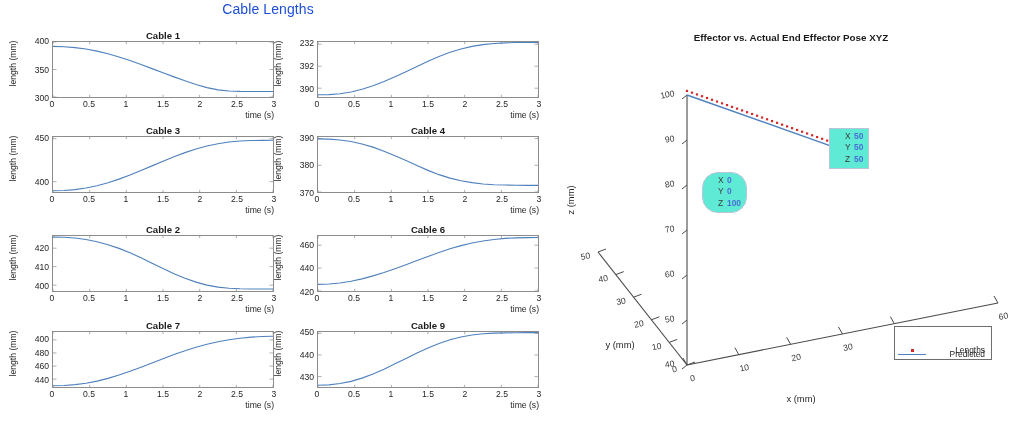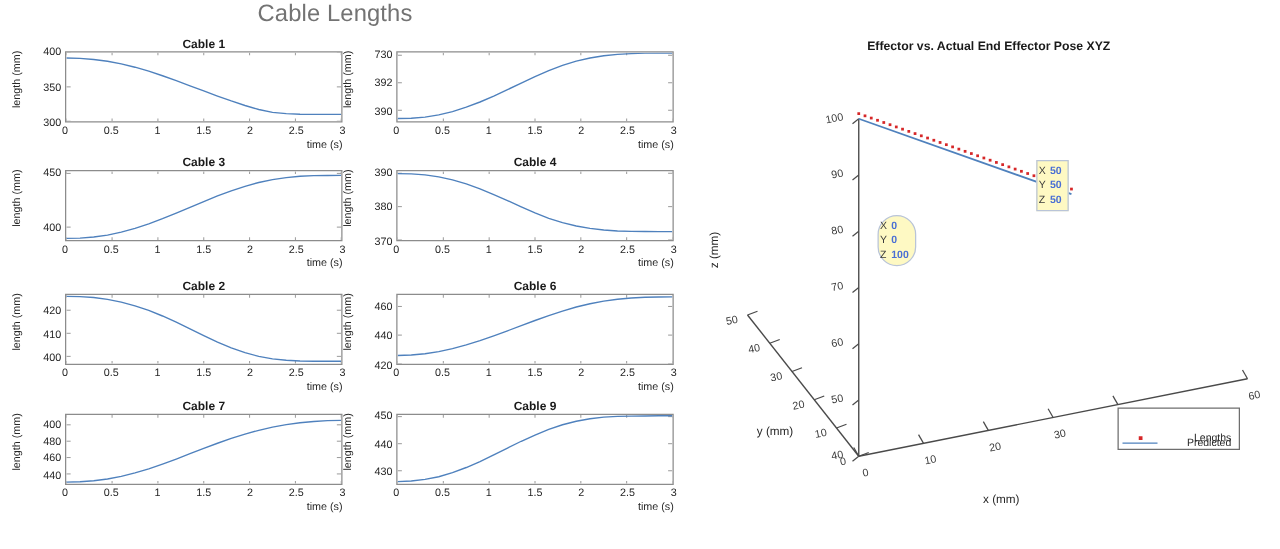--- a/index.html
+++ b/index.html
@@ -7,21 +7,21 @@
     width:1024px;height:439px;background:#ffffff;overflow:hidden;
     font-family:"Liberation Sans","DejaVu Sans",sans-serif;
     color:#262626;position:relative;
   }
   .figure{position:absolute;inset:0;}
 
   
   #cable-panel{position:absolute;left:0;top:0;width:556px;height:439px;}
   #cable-suptitle{
     position:absolute;left:188px;top:1px;width:160px;text-align:center;
-    font-size:19px;color:#737373;letter-spacing:.1px;
+    font-size:14px;color:#1d4ed8;letter-spacing:.1px;
   }
   .subplot{position:absolute;}
   .sp-title{
     position:absolute;left:0;right:0;top:-11px;text-align:center;
     font-size:9.6px;font-weight:bold;color:#1a1a1a;white-space:nowrap;
   }
   .axes-box{
     position:absolute;left:0;top:0;right:0;bottom:0;
     border:1px solid #8c8c8c;background:#fff;box-sizing:border-box;
     overflow:hidden;
@@ -47,22 +47,22 @@
   #pose-panel{position:absolute;left:556px;top:0;width:468px;height:439px;}
   #pose-title{
     position:absolute;left:60px;top:32px;width:350px;text-align:center;
     font-size:9.8px;font-weight:bold;color:#1a1a1a;
   }
   #pose-svg{position:absolute;left:0;top:0;width:468px;height:439px;}
   .axis3d-tick{font-size:8.6px;fill:#3a3a3a;font-family:"Liberation Sans",sans-serif;}
   .axis3d-label{font-size:9.4px;fill:#262626;font-family:"Liberation Sans",sans-serif;}
 
   .datatip{
-    position:absolute;background:#fef9c3;border:1px solid #b9c4d8;
-    padding:2px 5px 3px 1px;font-size:8.4px;line-height:1.34;
+    position:absolute;background:#5eead4;border:1px solid #b9c4d8;
+    padding:2px 5px 3px 15px;font-size:8.4px;line-height:1.34;
     color:#2b2b2b;box-shadow:0 0 0 0 rgba(0,0,0,0);
   }
   .datatip .row{white-space:nowrap;}
   .datatip .k{display:inline-block;width:9px;color:#3a3a3a;}
   .datatip .v{color:#4a6fd4;font-weight:bold;}
 
   #pose-legend{
     position:absolute;left:338px;top:326px;width:98px;height:34px;
     border:1px solid #6e6e6e;background:#fff;box-sizing:border-box;
     font-size:8.4px;color:#262626;
@@ -144,21 +144,21 @@
               <line y1="83.99999999999977" y2="83.99999999999977" x1="98.4" x2="100" stroke="#8c8c8c" stroke-width="0.7" vector-effect="non-scaling-stroke"></line>
               <line y1="43.99999999999977" y2="43.99999999999977" x1="0" x2="1.6" stroke="#8c8c8c" stroke-width="0.7" vector-effect="non-scaling-stroke"></line>
               <line y1="43.99999999999977" y2="43.99999999999977" x1="98.4" x2="100" stroke="#8c8c8c" stroke-width="0.7" vector-effect="non-scaling-stroke"></line>
               <line y1="3.9999999999997704" y2="3.9999999999997704" x1="0" x2="1.6" stroke="#8c8c8c" stroke-width="0.7" vector-effect="non-scaling-stroke"></line>
               <line y1="3.9999999999997704" y2="3.9999999999997704" x1="98.4" x2="100" stroke="#8c8c8c" stroke-width="0.7" vector-effect="non-scaling-stroke"></line>
               <path d="M0.000,96.000 L5.000,95.600 L10.000,94.000 L15.000,90.800 L20.000,86.000 L25.000,79.600 L30.000,72.000 L35.000,63.400 L40.000,54.000 L45.000,44.400 L50.000,35.000 L55.000,26.400 L60.000,18.800 L65.000,12.600 L70.000,8.000 L75.000,4.800 L80.000,2.800 L85.000,1.600 L90.000,1.000 L95.000,0.800 L100.000,0.800" fill="none" stroke="#4f81bd" stroke-width="1.1" vector-effect="non-scaling-stroke"></path>
             </svg>
           </div>
           <div class="ytick" style="top: 47.9px; right: 225px; width: 30px;">390</div>
           <div class="ytick" style="top: 25.1px; right: 225px; width: 30px;">392</div>
-          <div class="ytick" style="top: 2.3px; right: 225px; width: 30px;">730</div>
+          <div class="ytick" style="top: 2.3px; right: 225px; width: 30px;">232</div>
           <div class="xtick" style="left: 0px; top: 58px; width: 24px; margin-left: -12px; transform: none;">0</div>
           <div class="xtick" style="left: 37px; top: 58px; width: 24px; margin-left: -12px; transform: none;">0.5</div>
           <div class="xtick" style="left: 74px; top: 58px; width: 24px; margin-left: -12px; transform: none;">1</div>
           <div class="xtick" style="left: 111px; top: 58px; width: 24px; margin-left: -12px; transform: none;">1.5</div>
           <div class="xtick" style="left: 148px; top: 58px; width: 24px; margin-left: -12px; transform: none;">2</div>
           <div class="xtick" style="left: 185px; top: 58px; width: 24px; margin-left: -12px; transform: none;">2.5</div>
           <div class="xtick" style="left: 222px; top: 58px; width: 24px; margin-left: -12px; transform: none;">3</div>
           <div class="ylab" style="left: -44px; top: 57px; width: 69px; text-align: center;">length (mm)</div>
           <div class="xlab" style="top: 69px;">time (s)</div>
         </div>

